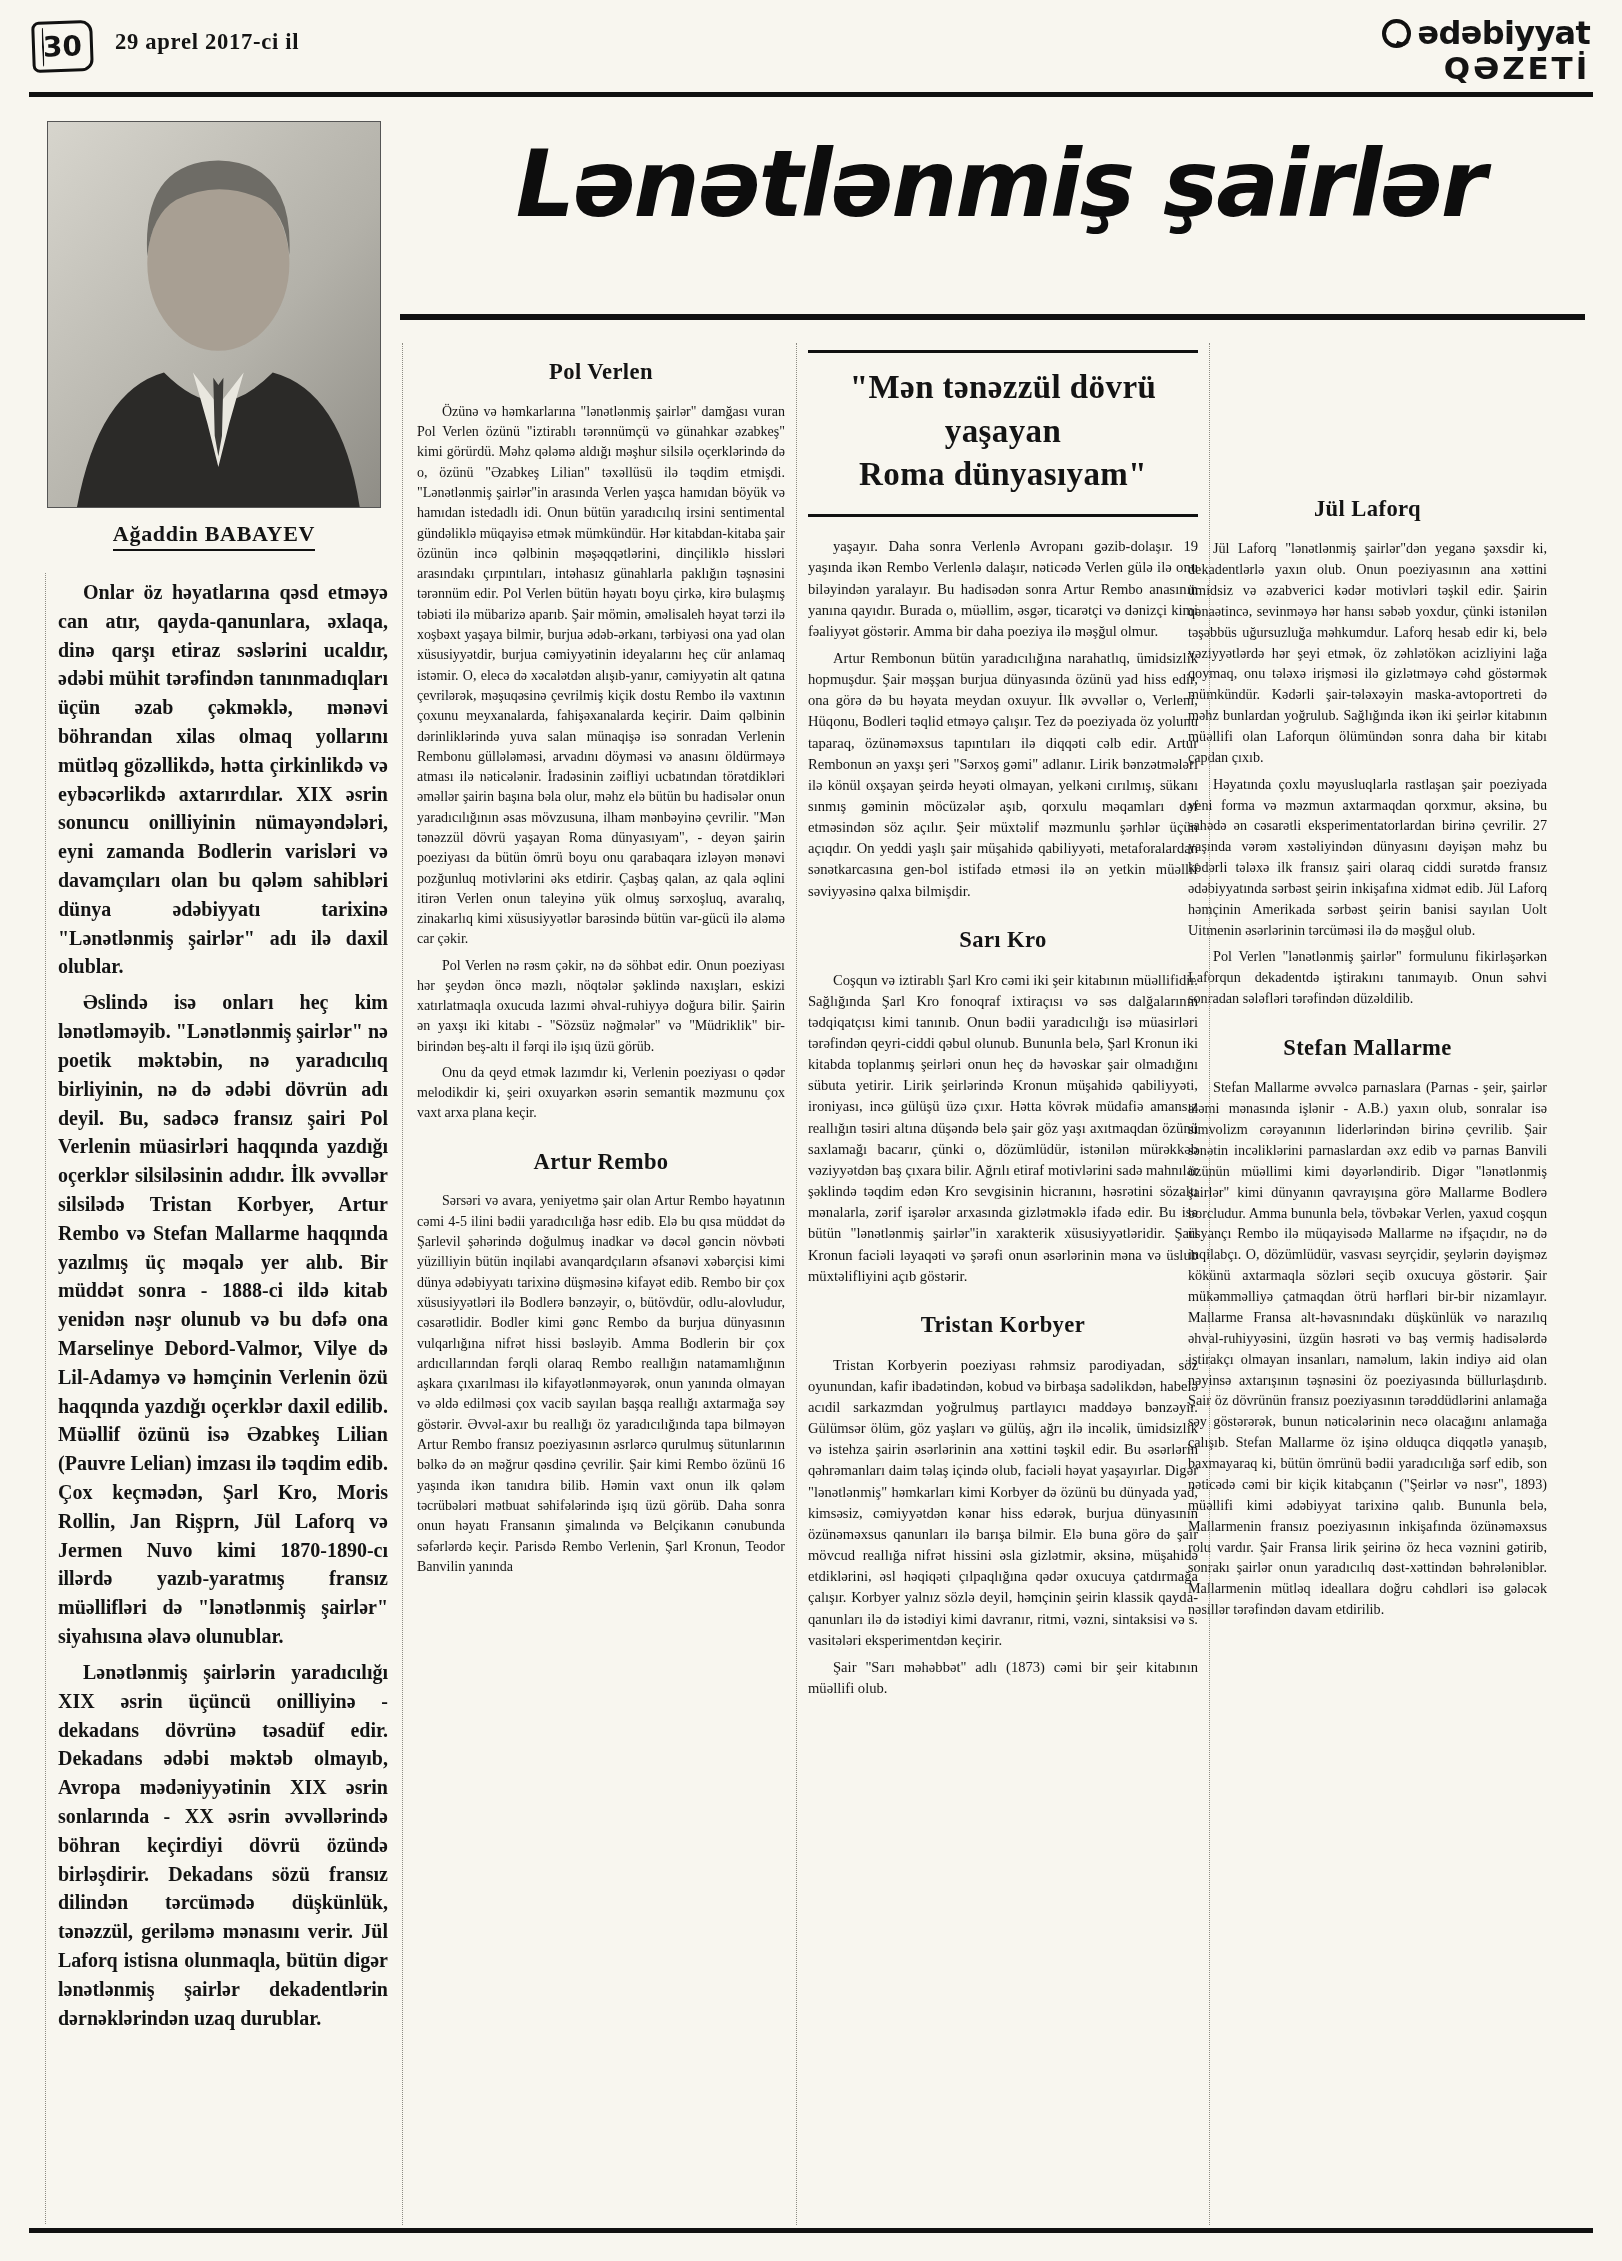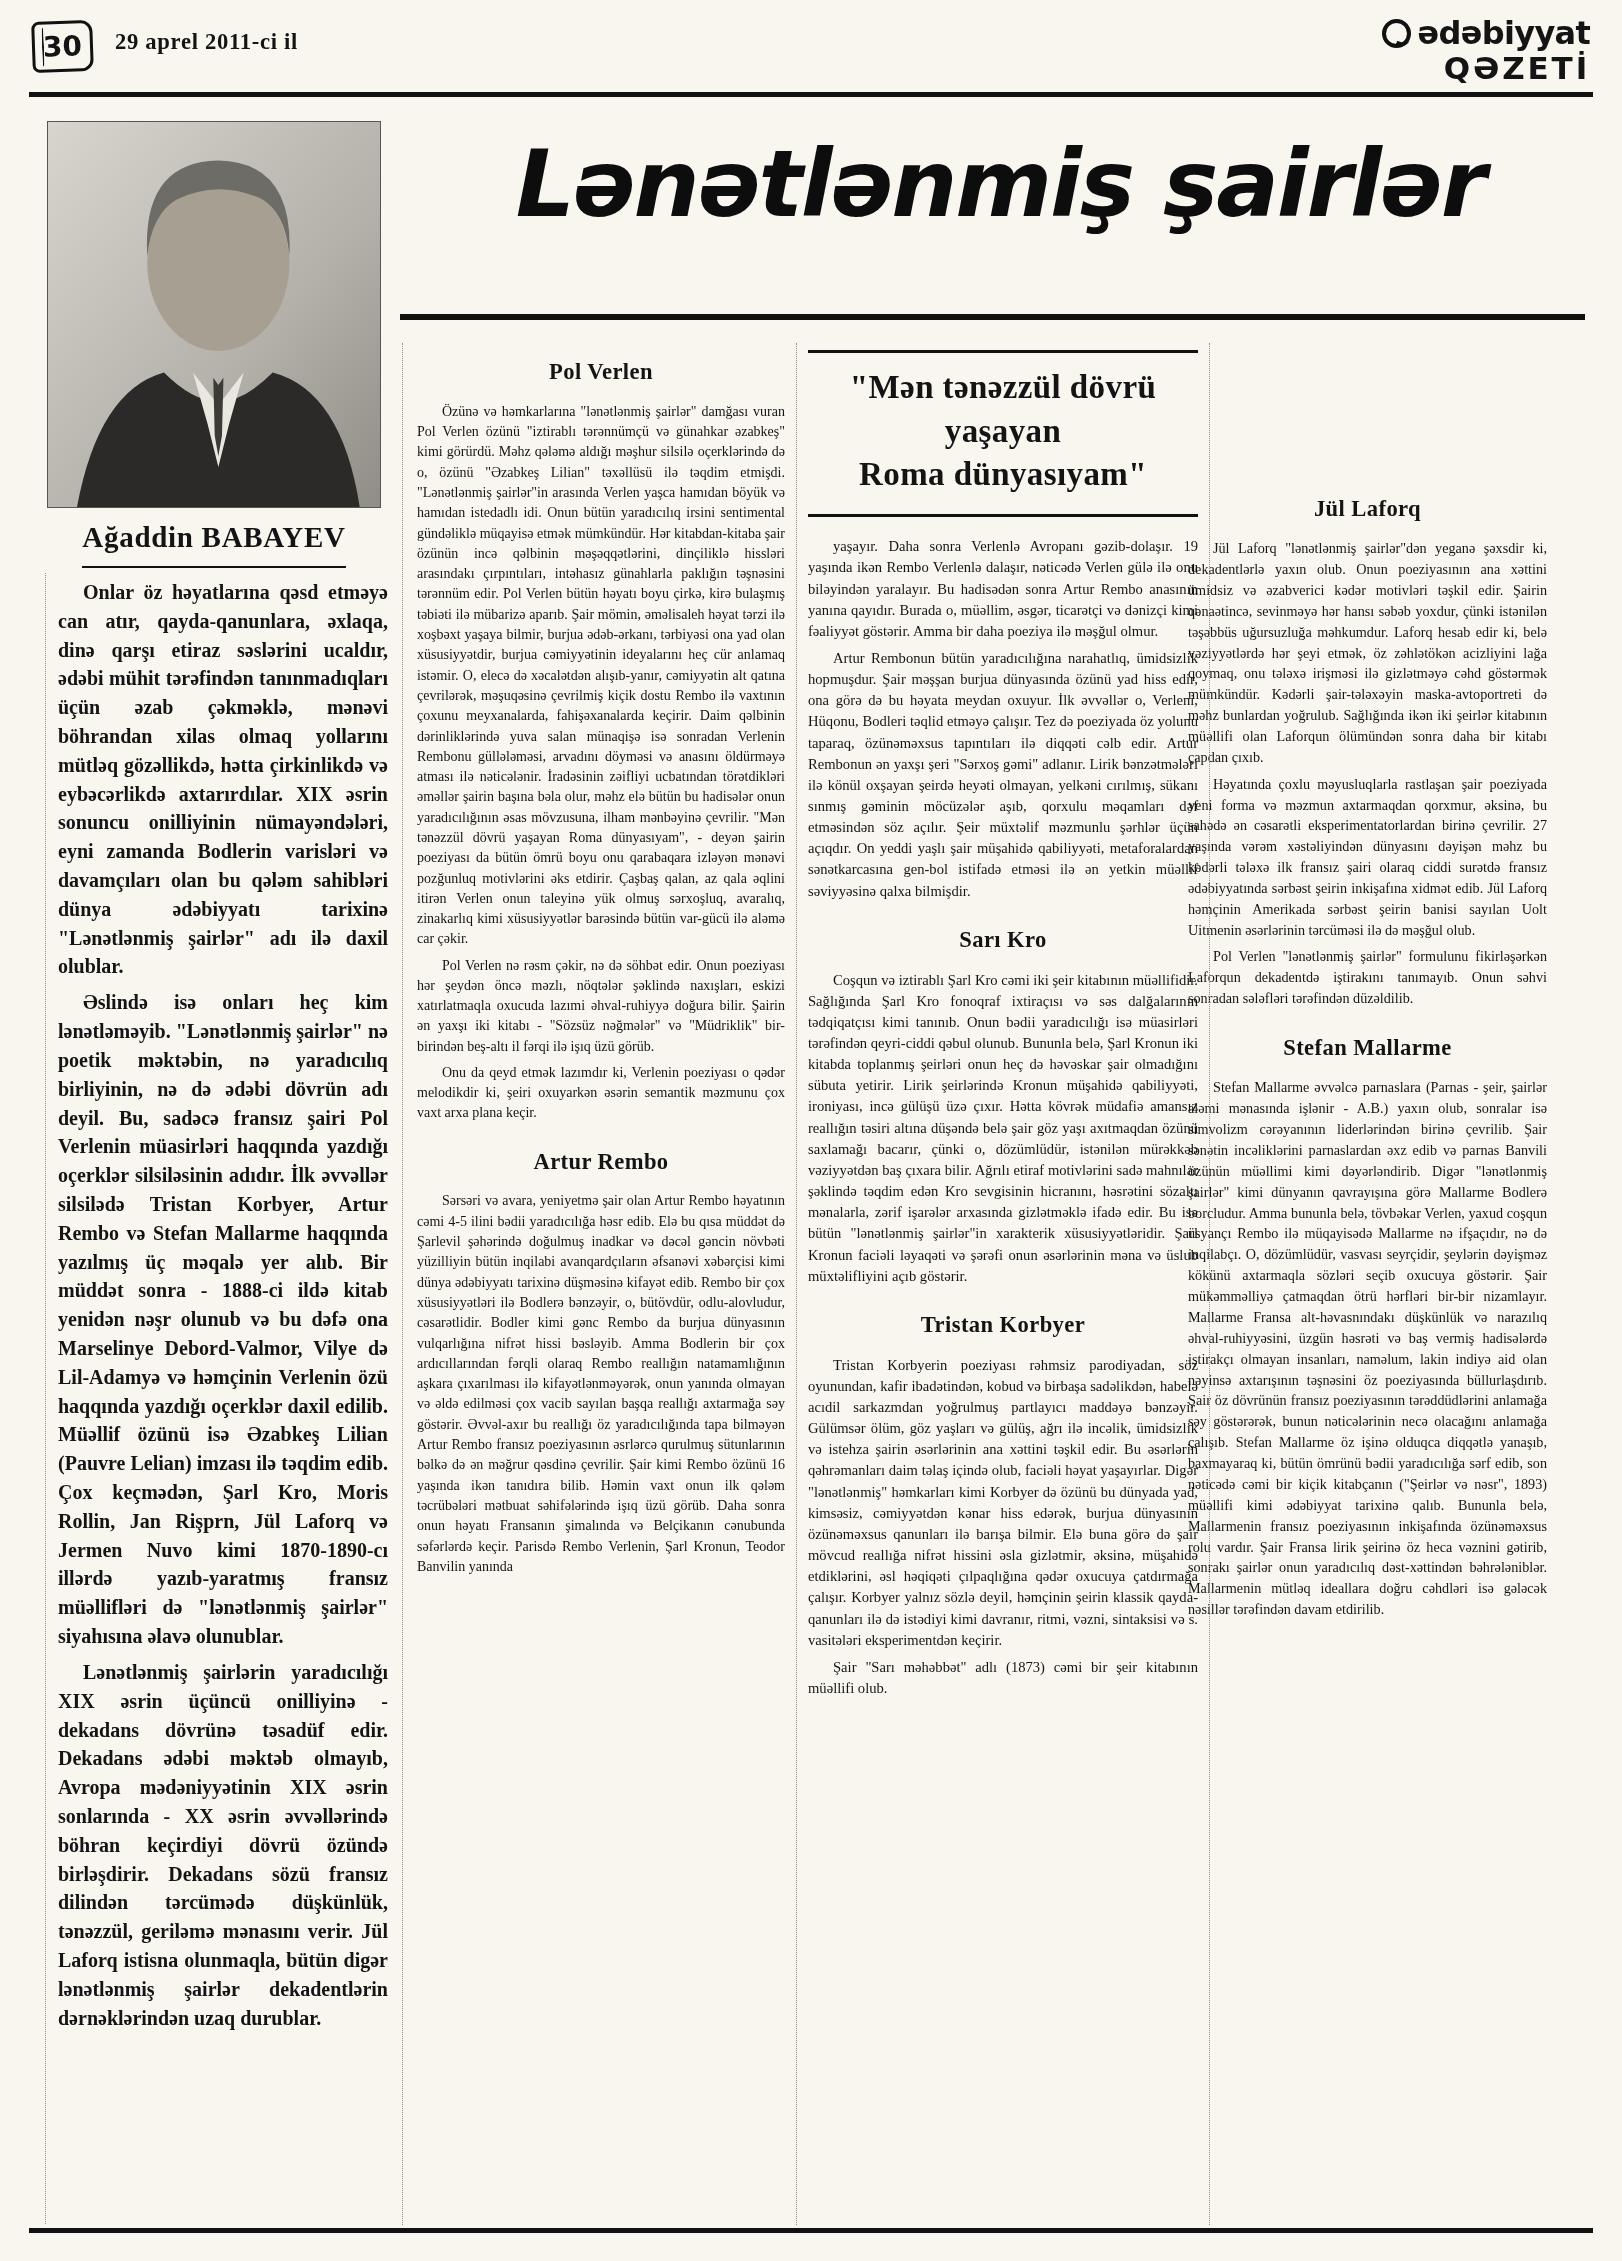--- a/index.html
+++ b/index.html
@@ -44,22 +44,22 @@
     font-size:93px;letter-spacing:-2.2px;text-align:center;white-space:nowrap;color:#0d0d0d;
   }
   .headline-rule{left:400px;width:1185px;top:314px;height:5.8px;}
 
   
   .photo{position:absolute;left:47px;top:121px;width:334px;height:387px;margin:0;
     border:0.7px solid #555;box-sizing:border-box;background:#b9b7b0;}
   .photo svg{display:block;width:100%;height:100%;}
   .byline{position:absolute;left:47px;top:521px;width:334px;text-align:center;}
   .byline-name{
-    display:inline-block;font-weight:bold;font-size:29px;letter-spacing:0.7px;
-    border-bottom:2.9px solid #111;padding-bottom:12px;
+    display:inline-block;font-weight:bold;font-size:22px;letter-spacing:0.7px;
+    border-bottom:2.9px solid #111;padding-bottom:2px;
   }
 
   
   .col{position:absolute;box-sizing:border-box;}
   .col p{margin:0 0 5.8px 0;text-indent:25px;text-align:justify;}
   .col h2{
     text-align:center;font-size:22.6px;font-weight:bold;margin:22px 0 13px 0;letter-spacing:0.4px;
   }
   .col h2.first{margin-top:16px;}
   .col1{left:58px;top:578px;width:330px;font-weight:bold;font-size:20px;line-height:1.44;}
@@ -82,21 +82,21 @@
 </style>
 </head>
 <body>
 
 <div class="page">
 
   <header class="masthead">
     <div class="book-badge">
       <span>30</span>
     </div>
-    <div class="issue-date">29 aprel 2011-ci il</div>
+    <div class="issue-date">29 aprel 2017-ci il</div>
     <div class="logo">
       <div class="logo-row">
         <span class="emblem"></span>
         <span class="logo-top">ədəbiyyat</span>
       </div>
       <div class="logo-bottom">QƏZETİ</div>
     </div>
   </header>
   <div class="rule header-rule"></div>
 

